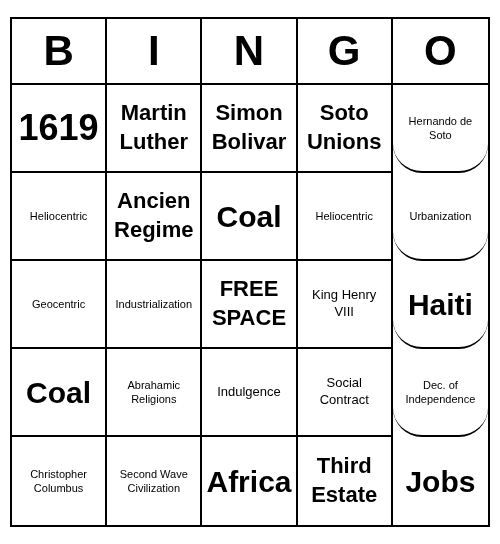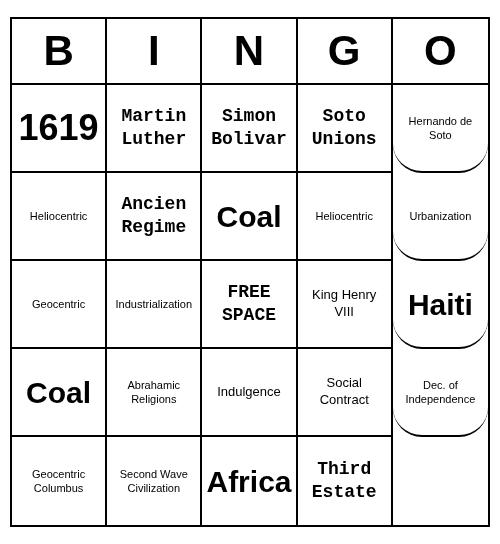--- a/index.html
+++ b/index.html
@@ -59,23 +59,22 @@
     }
     .cell-text.large {
       font-size: 30px;
       font-weight: bold;
     }
     .cell-text.xlarge {
       font-size: 36px;
       font-weight: bold;
     }
     .cell-text.medium {
-      font-size: 18px;
+      font-size: 22px;
       font-weight: bold;
-      font-family: Liberation Mono, monospace;
     }
     .cell-text.small {
       font-size: 11px;
     }
   </style>
 </head>
 <body>
 
 <div class="bingo-card">
   <div class="bingo-header">
@@ -140,25 +139,28 @@
       <div class="bingo-cell">
         <span class="cell-text">Indulgence</span>
       </div>
       <div class="bingo-cell">
         <span class="cell-text">Social Contract</span>
       </div>
       <div class="bingo-cell">
         <span class="cell-text small">Dec. of Independence</span>
       </div>
       <div class="bingo-cell">
-        <span class="cell-text small">Geocentric Columbus</span>
+        <span class="cell-text small">Christopher Columbus</span>
       </div>
       <div class="bingo-cell">
         <span class="cell-text small">Second Wave Civilization</span>
       </div>
       <div class="bingo-cell">
         <span class="cell-text large">Africa</span>
       </div>
       <div class="bingo-cell">
         <span class="cell-text medium">Third Estate</span>
       </div>
+      <div class="bingo-cell">
+        <span class="cell-text large">Jobs</span>
+      </div>
     </div>
 </div>
 
 </body></html>

